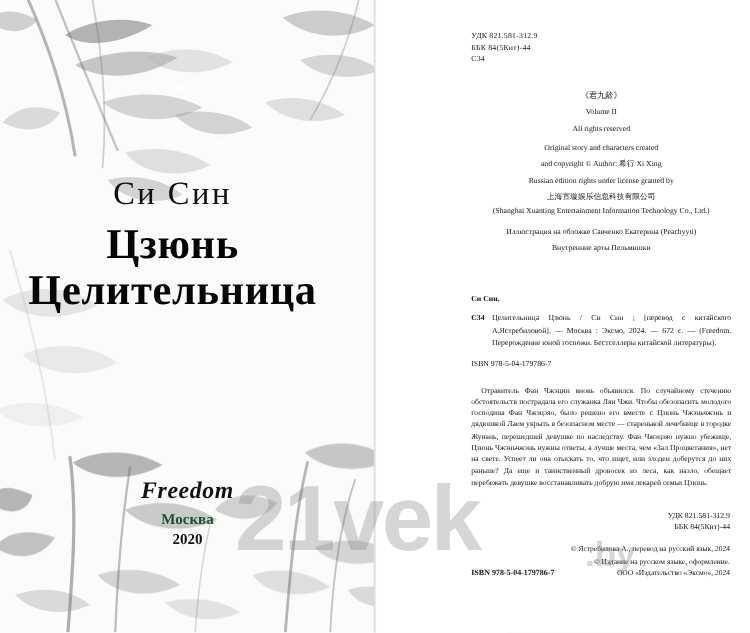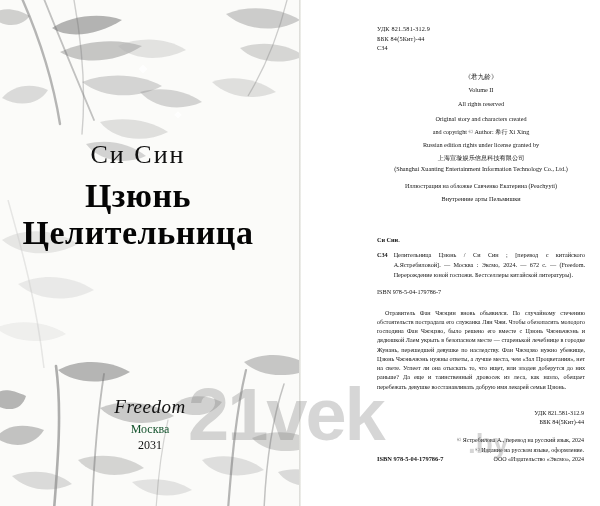--- a/index.html
+++ b/index.html
@@ -58,23 +58,24 @@
     line-height: 1.08;
     font-weight: 700;
     color: #050505;
     margin: 0;
     letter-spacing: 0.5px;
     font-family: "Liberation Serif", serif;
   }
 
   .publisher-block {
     position: absolute;
-    left: 0; top: 396px;
+    left: 0; top: 382px;
     width: 300px;
     text-align: center;
+    font-weight: bold;
   }
   .pub-logo {
     font-size: 19px;
     font-style: italic;
     letter-spacing: 0.5px;
     color: #111;
     font-family: "Liberation Serif", serif;
   }
   .pub-city {
     font-size: 12px;
@@ -286,21 +287,21 @@
       <div class="author-name">Си Син</div>
       <div class="book-title">
         <div>Цзюнь</div>
         <div>Целительница</div>
       </div>
     </div>
 
     <div class="publisher-block">
       <div class="pub-logo">Freedom</div>
       <div class="pub-city">Москва</div>
-      <div class="pub-year">2031</div>
+      <div class="pub-year">2020</div>
     </div>
   </div>
 
   <div class="page-edge"></div>
 
   <div class="right-page">
     <div class="rp-inner">
 
       <div class="udk-block">
         <div>УДК 821.581-312.9</div>

